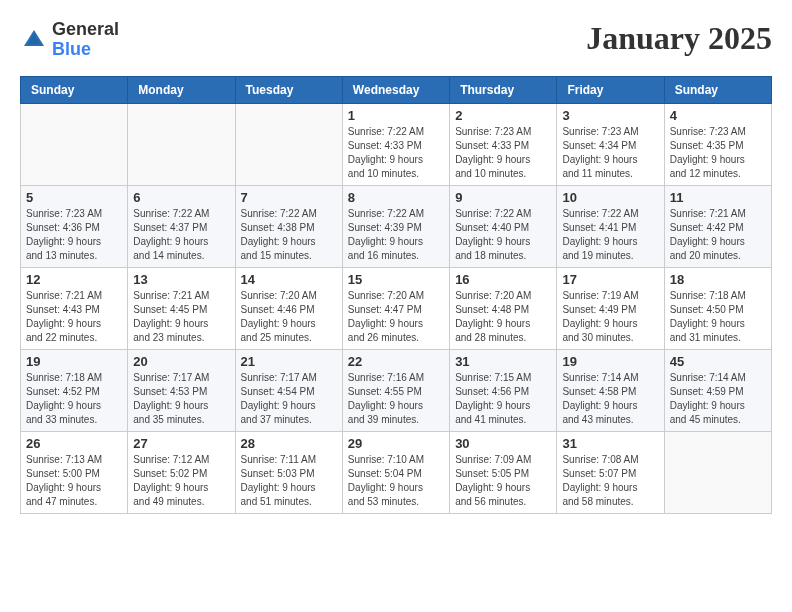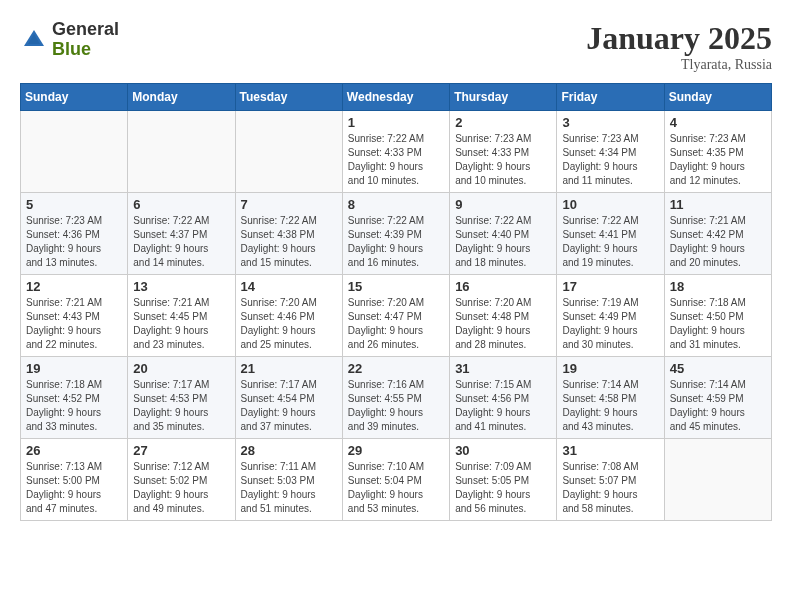--- a/index.html
+++ b/index.html
@@ -7,40 +7,40 @@
       font-family: Arial, sans-serif;
       background: #fff;
       width: 792px;
       min-height: 612px;
       padding: 20px;
     }
     .header {
       display: flex;
       justify-content: space-between;
       align-items: flex-start;
-      margin-bottom: 10px;
+      margin-bottom: 16px;
     }
     .logo {
       display: flex;
       align-items: center;
     }
     .logo-text {
       display: flex;
       flex-direction: column;
       line-height: 1.1;
     }
     .logo-general {
       font-size: 18px;
       font-weight: bold;
       color: #333;
     }
     .logo-blue {
       font-size: 18px;
       font-weight: bold;
-      color: #4d7c0f;
+      color: #3b82f6;
     }
     .logo-icon {
       width: 28px;
       height: 28px;
       margin-right: 4px;
     }
     .title-block {
       text-align: right;
       font-family: Liberation Serif, serif;
     }
@@ -54,21 +54,21 @@
       color: #555;
     }
     table {
       width: 100%;
       border-collapse: collapse;
       font-size: 11px;
     }
     thead th {
       background-color: #2a6db5;
       color: #fff;
-      padding: 6px 4px;
+      padding: 6px 10px;
       text-align: left;
       font-size: 12px;
       border: 1px solid #1a5a9a;
     }
     tbody td {
       vertical-align: top;
       padding: 4px 5px;
       border: 1px solid #ccc;
       width: calc(100% / 7);
       min-height: 70px;
@@ -99,21 +99,20 @@
       <polygon points="14,4 24,20 4,20" fill="#2a6db5"></polygon>
       <polygon points="14,8 20,18 8,18" fill="#1a5a9a" opacity="0.4"></polygon>
     </svg>
     <div class="logo-text">
       <span class="logo-general">General</span>
       <span class="logo-blue">Blue</span>
     </div>
   </div>
   <div class="title-block">
     <div class="main-title">January 2025</div>
-    <div class="sub-title">Tlyarata, Russia</div>
   </div>
 </div>
 
 <table>
   <thead>
     <tr>
       <th>Sunday</th>
       <th>Monday</th>
       <th>Tuesday</th>
       <th>Wednesday</th>

